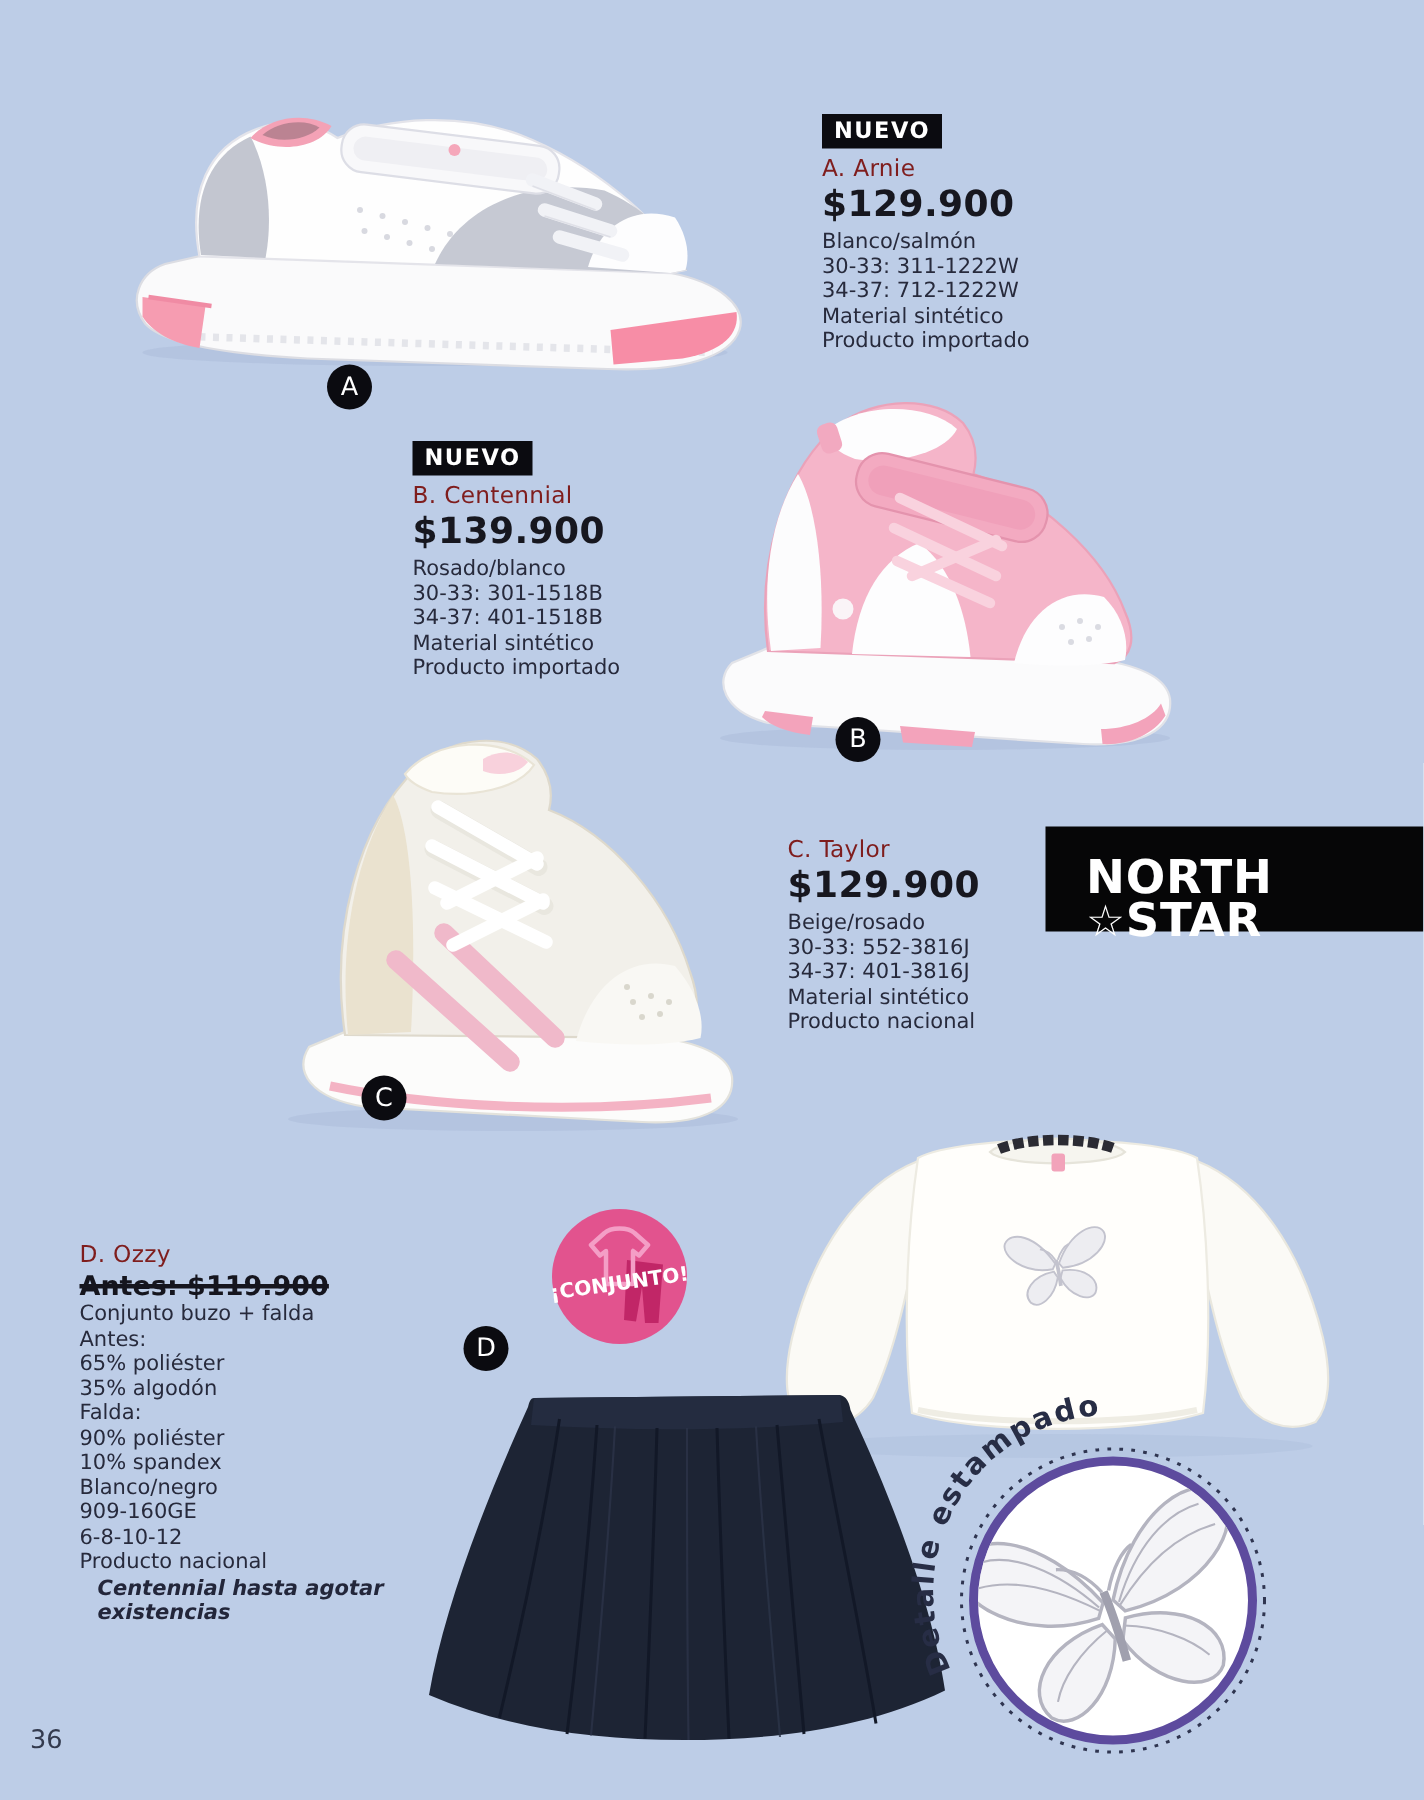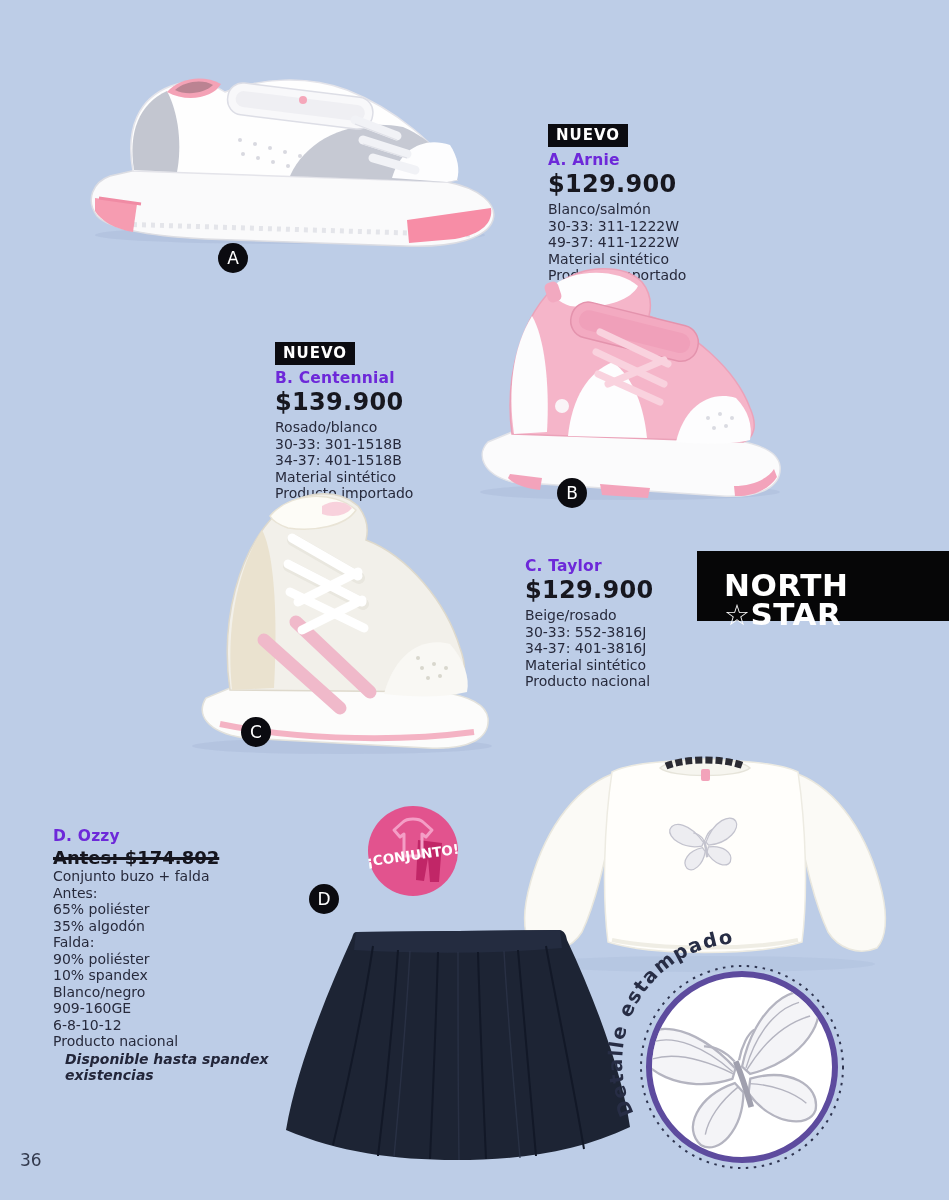--- a/index.html
+++ b/index.html
@@ -9,23 +9,22 @@
     position:relative; width:949px; height:1200px;
     background:#bdcde7; overflow:hidden;
   }
   .abs { position:absolute; }
 
   
   .nuevo-badge {
     display:inline-block; background:#0b0b10; color:#ffffff;
     font-weight:800; font-size:15px; letter-spacing:1px;
     padding:2px 8px 3px 8px;
-    margin-top:48px;
-  }
-  .prod-name { font-weight:700; font-size:15.5px; color:#6d28d9; margin-top:4px; letter-spacing:.2px; }
+  }
+  .prod-name { font-weight:400; font-size:15.5px; color:#7f1d1d; margin-top:4px; letter-spacing:.2px; }
   .prod-price { font-weight:800; font-size:24px; color:#17171f; letter-spacing:.3px; margin:1px 0 3px 0; }
   .spec-line { font-size:14px; line-height:16.5px; color:#272a3c; font-weight:500; }
 
   .price-before {
     font-weight:800; font-size:18px; color:#15151e;
     text-decoration:line-through; text-decoration-thickness:2.5px; margin-top:2px;
   }
   .price-now { font-weight:800; font-size:21px; color:#f1839a; margin:1px 0 4px 0; }
   .availability { font-size:14px; font-style:italic; font-weight:600; color:#23263a; padding-left:12px; margin-top:1px; }
 
@@ -98,21 +97,21 @@
   <div class="letter-marker" style="left:218px;top:243px;">
     <span>A</span>
   </div>
 
   <div class="abs" style="left:548px;top:76px;width:220px;">
     <span class="nuevo-badge">NUEVO</span>
     <div class="prod-name">A. Arnie</div>
     <div class="prod-price">$129.900</div>
     <div class="spec-line">Blanco/salmón</div>
     <div class="spec-line">30-33: 311-1222W</div>
-    <div class="spec-line">49-37: 411-1222W</div>
+    <div class="spec-line">34-37: 712-1222W</div>
     <div class="spec-line">Material sintético</div>
     <div class="spec-line">Producto importado</div>
   </div>
 
   <div class="abs" style="left:275px;top:294px;width:220px;">
     <span class="nuevo-badge">NUEVO</span>
     <div class="prod-name">B. Centennial</div>
     <div class="prod-price">$139.900</div>
     <div class="spec-line">Rosado/blanco</div>
     <div class="spec-line">30-33: 301-1518B</div>
@@ -205,33 +204,33 @@
     <div class="spec-line">Producto nacional</div>
   </div>
 
   <div class="abs" id="brand-logo">
     <div class="l1">NORTH</div>
     <div class="l2"><span class="star">☆</span><span>STAR</span></div>
   </div>
 
   <div class="abs" style="left:53px;top:827px;width:260px;">
     <div class="prod-name" style="margin-top:0;">D. Ozzy</div>
-    <div class="price-before">Antes: $174.802</div>
+    <div class="price-before">Antes: $119.900</div>
     <div class="spec-line">Conjunto buzo + falda</div>
     <div class="spec-line">Antes:</div>
     <div class="spec-line">65% poliéster</div>
     <div class="spec-line">35% algodón</div>
     <div class="spec-line">Falda:</div>
     <div class="spec-line">90% poliéster</div>
     <div class="spec-line">10% spandex</div>
     <div class="spec-line">Blanco/negro</div>
     <div class="spec-line">909-160GE</div>
     <div class="spec-line">6-8-10-12</div>
     <div class="spec-line">Producto nacional</div>
-    <div class="availability">Disponible hasta spandex existencias</div>
+    <div class="availability">Centennial hasta agotar existencias</div>
   </div>
 
   <svg class="abs" style="left:366px;top:804px;" width="94" height="94" viewBox="0 0 94 94">
     <circle cx="47" cy="47" r="45" fill="#e2538e"></circle>
     <g fill="#c12667">
       <path d="M52 36 L76 39 L73 78 L64 78 L62 54 L58 77 L50 76 Z"></path>
     </g>
     <g stroke="#f49ec6" stroke-width="3" fill="none" stroke-linejoin="round">
       <path d="M28 26 L37 18 C41 14 53 14 57 18 L66 26 L60 33 L56 30 L56 52 L38 52 L38 30 L34 33 Z"></path>
     </g>

